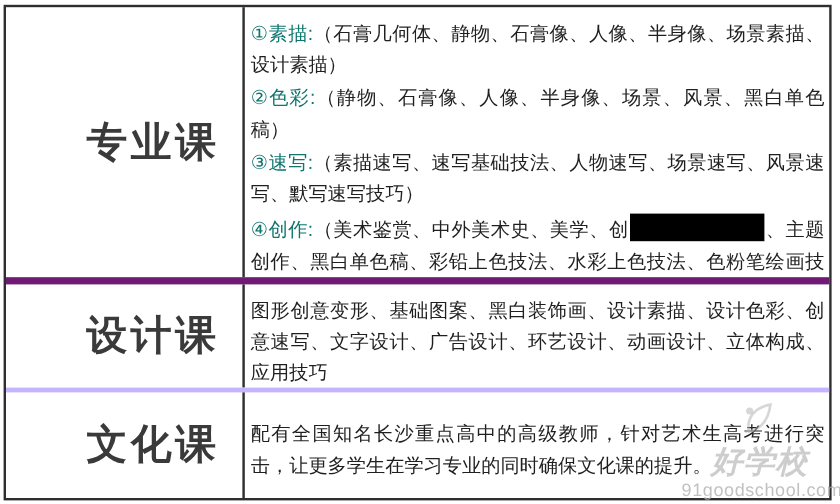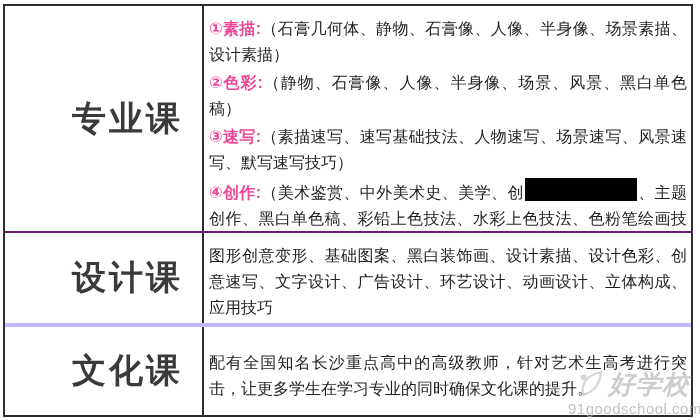--- a/index.html
+++ b/index.html
@@ -26,21 +26,21 @@
     display: flex;
     flex-direction: column;
     background: #ffffff;
   }
   .t-row {
     display: flex;
     flex: 0 0 auto;
     box-sizing: border-box;
   }
   .t-row.r1 { height: 225px; }
-  .t-row.r2 { height: 92px; border-top: 2px solid #701a75; }
+  .t-row.r2 { height: 92px; border-top: 6px solid #701a75; }
   .t-row.r3 { flex: 1 1 auto; border-top: 4px solid #c4b5fd; }
   .label-cell {
     width: 199px;
     flex: 0 0 199px;
     box-sizing: border-box;
     border-right: 2px solid #2e2e2e;
     display: flex;
     align-items: center;
     justify-content: center;
   }
@@ -59,22 +59,22 @@
     font-size: 16px;
     line-height: 26px;
     color: #1f1f1f;
     text-align: justify;
     overflow: hidden;
   }
   .content-cell p {
     margin: 0 0 2px 0;
   }
   .item-title {
-    font-weight: bold;
-    color: #ec4899;
+    font-weight: normal;
+    color: #0f766e;
   }
   .redaction {
     display: inline-block;
     width: 112px;
     height: 23px;
     background: #000000;
     vertical-align: text-bottom;
     margin: 0 1px;
   }
   .t-row.r2 .content-cell { }
@@ -89,20 +89,21 @@
     bottom: 3px;
     width: 130px;
     text-align: center;
     pointer-events: none;
   }
   .wm-top {
     display: flex;
     align-items: center;
     justify-content: center;
     gap: 2px;
+    flex-direction: column;
   }
   .wm-logo { width: 30px; height: 30px; opacity: 0.8; }
   .wm-brand {
     font-size: 26px;
     font-weight: bold;
     font-style: italic;
     color: rgba(178, 178, 178, 0.65);
     letter-spacing: 1px;
     white-space: nowrap;
   }

